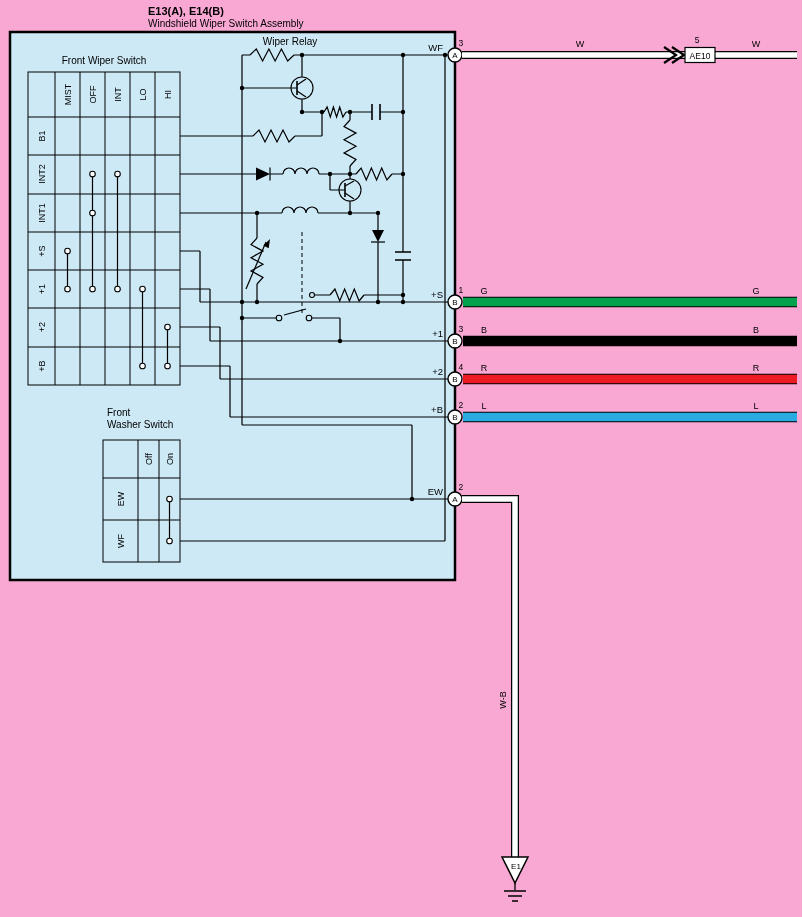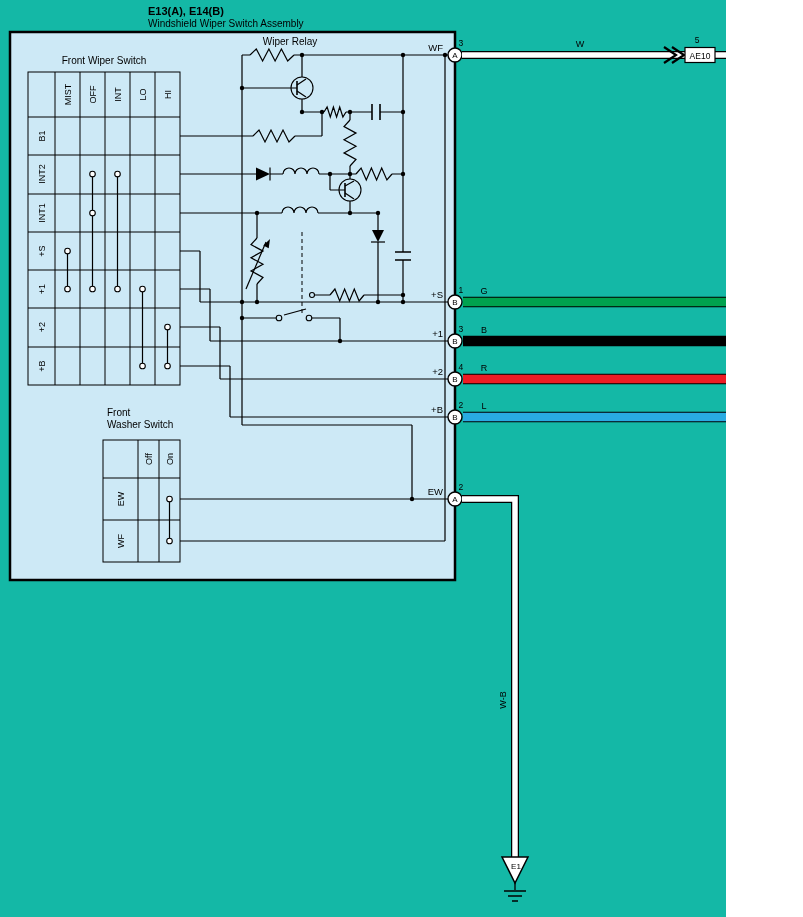--- a/index.html
+++ b/index.html
@@ -1,16 +1,16 @@
 <!DOCTYPE html>
 <html><head>
 <meta charset="utf-8">
 <style>
   html,body{margin:0;padding:0;background:#fff;}
-  .stage{position:relative;width:726px;height:917px;background:#14b8a6;overflow:hidden;}
+  .stage{position:relative;width:802px;height:917px;background:#f9a8d4;overflow:hidden;}
   svg{display:block;}
   text{font-family:"Liberation Sans","DejaVu Sans",sans-serif;fill:#000;}
   .f8{font-size:8px;}
   .f85{font-size:8.5px;}
   .f9{font-size:9px;}
   .f95{font-size:9.5px;}
   .f10{font-size:10px;}
   .f11b{font-size:11px;font-weight:bold;}
   .w{stroke:#000;stroke-width:1.2;fill:none;}
   .w2{stroke:#000;stroke-width:1.6;fill:none;}

